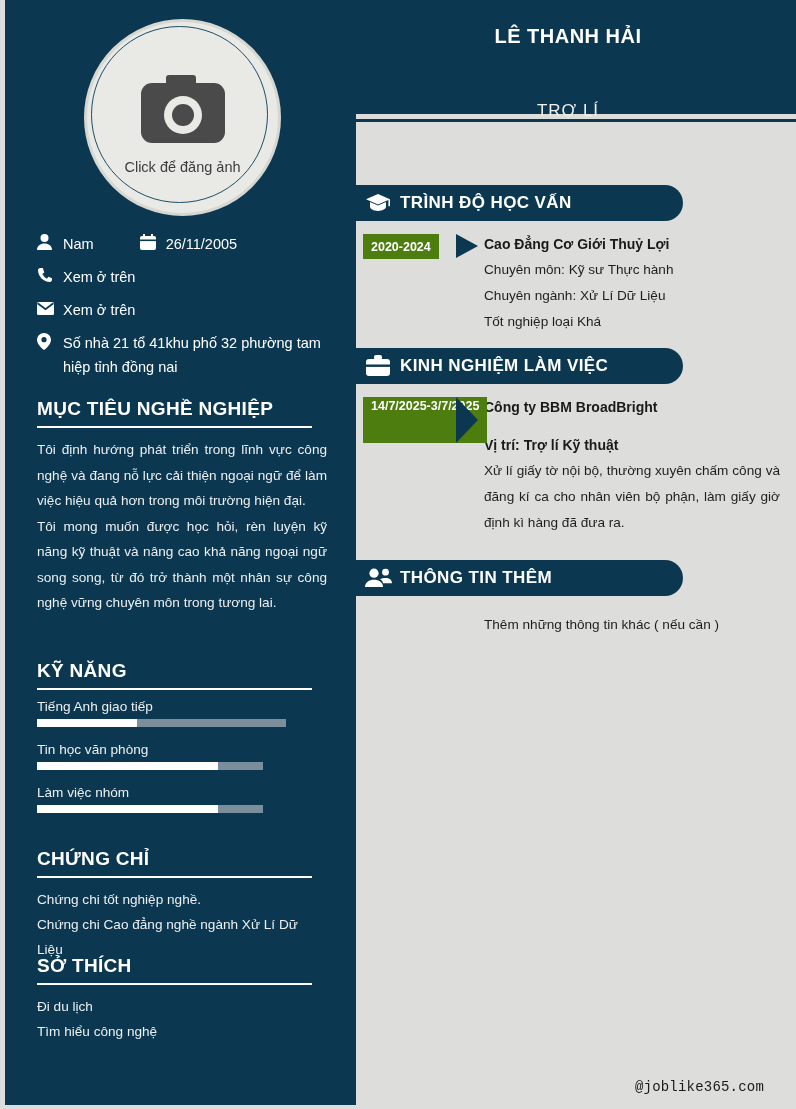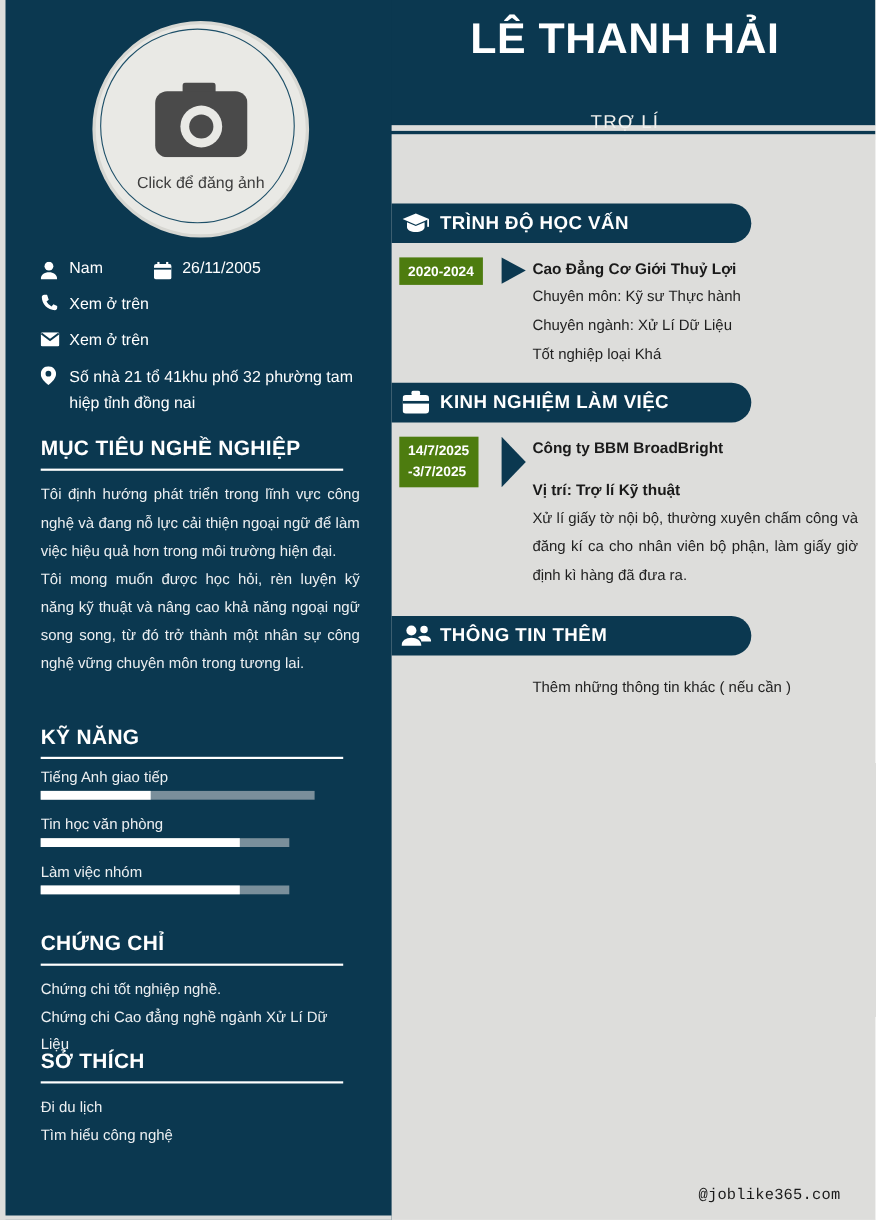--- a/index.html
+++ b/index.html
@@ -30,21 +30,21 @@
     position: absolute; left: 0; top: 119px;
     width: 796px; height: 3px;
     background: #0b3850;
   }
   .name-block {
     position: absolute; left: 356px; top: 14px;
     width: 424px; text-align: center;
     color: #ffffff;
   }
   .cv-name {
-    font-size: 39px; font-weight: bold;
+    font-size: 20px; font-weight: bold;
     letter-spacing: .5px; line-height: 44px;
     white-space: nowrap;
   }
   .cv-role {
     font-size: 17px; font-weight: normal;
     letter-spacing: 1px; line-height: 26px;
     color: #f0f0ee;
     margin-top: 40px;
   }
 
@@ -86,21 +86,21 @@
     position: absolute; left: 32px; top: 232px;
     width: 310px; color: #ffffff; font-size: 14.5px;
   }
   .c-row { display: flex; align-items: flex-start; margin-bottom: 9px; }
   .c-ico {
     width: 26px; min-width: 26px; height: 20px;
     display: flex; align-items: center; justify-content: flex-start;
     color: #ffffff;
   }
   .c-txt { line-height: 24px; }
-  .c-row.inline { display: flex; align-items: flex-end; }
+  .c-row.inline { display: flex; align-items: flex-start; }
   .c-gap { width: 46px; min-width: 46px; }
 
   .sec-title {
     color: #ffffff; font-size: 19px; font-weight: bold;
     letter-spacing: .3px; margin-bottom: 6px;
   }
   .sec-rule {
     height: 2px; background: #ffffff; width: 275px; margin-bottom: 9px;
   }
   .left-sec { position: absolute; left: 32px; width: 290px; }
@@ -135,21 +135,21 @@
   .entry { position: relative; padding: 10px 0 0 0; }
   .date-badge {
     position: absolute; left: 7px; top: 13px;
     height: 25px;
     background: #4d7c0f; color: #ffffff;
     font-size: 12.5px; font-weight: bold;
     padding: 0 8px;
     display: flex; align-items: center;
   }
   .date-badge.two-line {
-    height: 46px; flex-direction: column;
+    height: 46px; flex-direction: row;
     align-items: flex-start; justify-content: center; line-height: 19px;
   }
   .badge-arrow {
     position: absolute; left: 100px; top: 13px;
     width: 0; height: 0;
     border-top: 12.5px solid transparent;
     border-bottom: 12.5px solid transparent;
     border-left: 22px solid #0b3850;
   }
   .badge-arrow.two-line {

